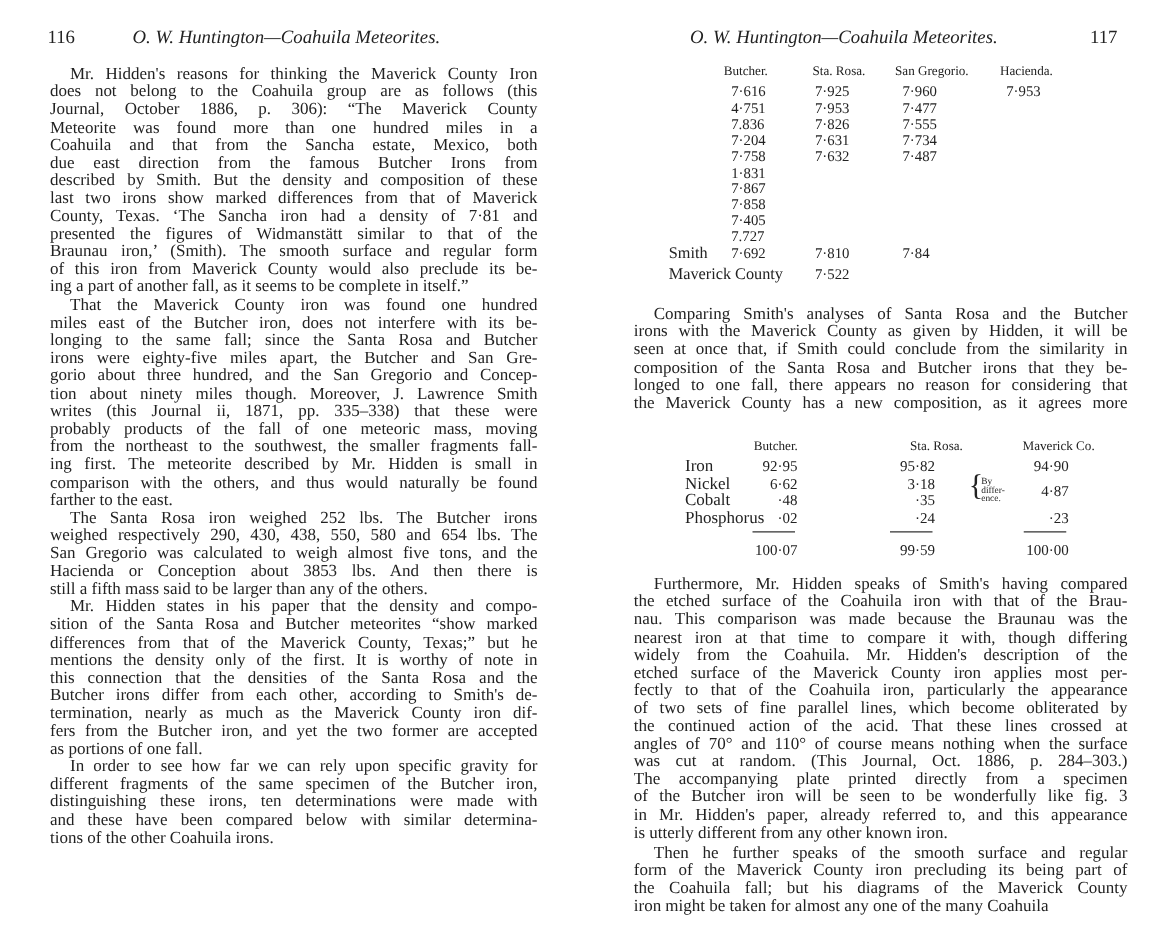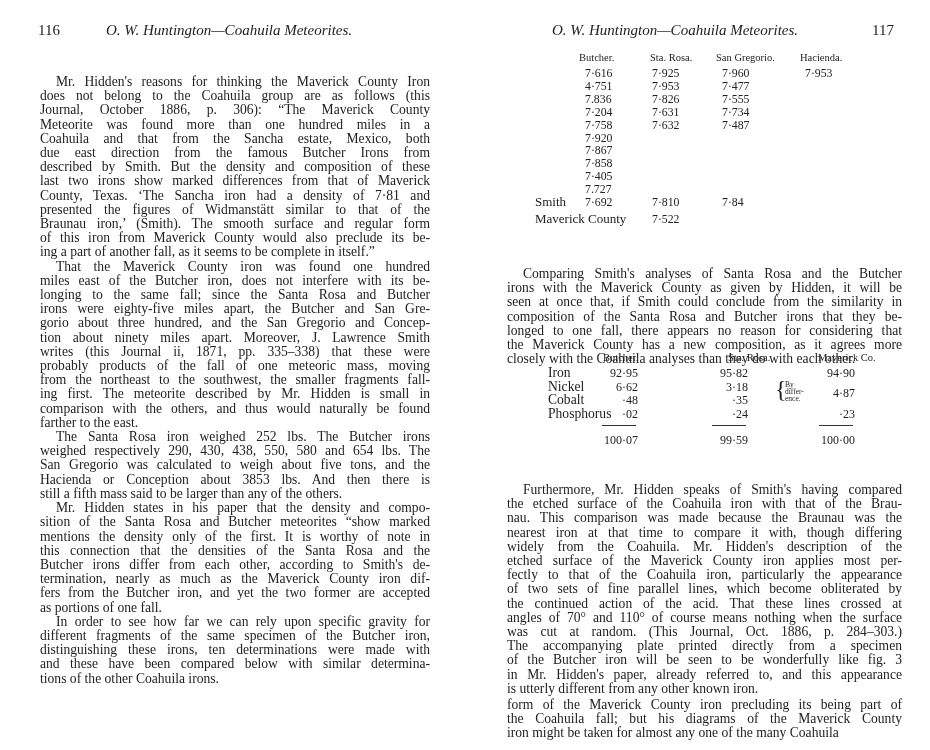--- a/index.html
+++ b/index.html
@@ -7,21 +7,21 @@
     .page { position: absolute; top: 0; height: 750px; }
     .left { left: 0; width: 465px; }
     .right { left: 465px; width: 465px; }
     .running-head { position: absolute; top: 22px; font-size: 15px; white-space: nowrap; }
     .left .running-head { left: 38px; }
     .left .rh-num { position: absolute; left: 0; }
     .left .rh-title { position: absolute; left: 68px; font-style: italic; }
     .right .running-head { left: 0; width: 465px; }
     .right .rh-title { position: absolute; left: 87px; font-style: italic; }
     .right .rh-num { position: absolute; left: 407px; }
-    .text { position: absolute; font-size: 13.6px; line-height: 14.2px; text-align: justify; margin-top: 23px; }
+    .text { position: absolute; font-size: 13.6px; line-height: 14.2px; text-align: justify; }
     .left .text { left: 40px; width: 390px; }
     .para { margin: 0; text-indent: 16px; }
     .line { display: block; text-indent: 0; text-align: justify; text-align-last: justify; white-space: nowrap; }
     .line.last { text-align-last: left; }
     .line.first { padding-left: 16px; }
     
     .dens { position: absolute; left: 535px; top: 52px; font-size: 11.8px; }
     .dens .hdr { position: absolute; top: 0; font-size: 10.5px; white-space: nowrap; }
     .dens .cell { position: absolute; white-space: nowrap; }
     .dens .rowlabel { position: absolute; white-space: nowrap; font-size: 13px; }
@@ -57,38 +57,39 @@
         <span class="line">Braunau iron,’ (Smith).  The smooth surface and regular form</span>
         <span class="line">of this iron from Maverick County would also preclude its be-</span>
         <span class="line last">ing a part of another fall, as it seems to be complete in itself.”</span>
       </div>
       <div class="para">
         <span class="line first">That the Maverick County iron was found one hundred</span>
         <span class="line">miles east of the Butcher iron, does not interfere with its be-</span>
         <span class="line">longing to the same fall; since the Santa Rosa and Butcher</span>
         <span class="line">irons were eighty-five miles apart, the Butcher and San Gre-</span>
         <span class="line">gorio about three hundred, and the San Gregorio and Concep-</span>
-        <span class="line">tion about ninety miles apart.  Moreover, J. Lawrence Smith</span>
+        <span class="line">tion about ninety miles though.  Moreover, J. Lawrence Smith</span>
         <span class="line">writes (this Journal ii, 1871, pp. 335–338) that these were</span>
         <span class="line">probably products of the fall of one meteoric mass, moving</span>
         <span class="line">from the northeast to the southwest, the smaller fragments fall-</span>
         <span class="line">ing first.  The meteorite described by Mr. Hidden is small in</span>
         <span class="line">comparison with the others, and thus would naturally be found</span>
         <span class="line last">farther to the east.</span>
       </div>
       <div class="para">
         <span class="line first">The Santa Rosa iron weighed 252 lbs.  The Butcher irons</span>
         <span class="line">weighed respectively 290, 430, 438, 550, 580 and 654 lbs.  The</span>
-        <span class="line">San Gregorio was calculated to weigh about five tons, and the</span>
+        <span class="line">San Gregorio was calculated to weigh almost five tons, and the</span>
         <span class="line">Hacienda or Conception about 3853 lbs.  And then there is</span>
         <span class="line last">still a fifth mass said to be larger than any of the others.</span>
       </div>
       <div class="para">
         <span class="line first">Mr. Hidden states in his paper that the density and compo-</span>
         <span class="line">sition of the Santa Rosa and Butcher meteorites “show marked</span>
+        <span class="line">differences from that of the Maverick County, Texas;” but he</span>
         <span class="line">mentions the density only of the first.  It is worthy of note in</span>
         <span class="line">this connection that the densities of the Santa Rosa and the</span>
         <span class="line">Butcher irons differ from each other, according to Smith's de-</span>
         <span class="line">termination, nearly as much as the Maverick County iron dif-</span>
         <span class="line">fers from the Butcher iron, and yet the two former are accepted</span>
         <span class="line last">as portions of one fall.</span>
       </div>
       <div class="para">
         <span class="line first">In order to see how far we can rely upon specific gravity for</span>
         <span class="line">different fragments of the same specimen of the Butcher iron,</span>
@@ -120,41 +121,40 @@
     <span class="cell" style="left: 187px; top: 26.9px; text-align: center;">7·477</span>
     <span class="cell" style="left: 50px; top: 39.8px;">7.836</span>
     <span class="cell" style="left: 117px; top: 39.8px;">7·826</span>
     <span class="cell" style="left: 187px; top: 39.8px;">7·555</span>
     <span class="cell" style="left: 50px; top: 52.7px; text-align: right;">7·204</span>
     <span class="cell" style="left: 117px; top: 52.7px;">7·631</span>
     <span class="cell" style="left: 187px; top: 52.7px;">7·734</span>
     <span class="cell" style="left: 50px; top: 65.6px;">7·758</span>
     <span class="cell" style="left: 117px; top: 65.6px;">7·632</span>
     <span class="cell" style="left: 187px; top: 65.6px;">7·487</span>
-    <span class="cell" style="left: 50px; top: 78.5px;">7·920</span>
+    <span class="cell" style="left: 50px; top: 78.5px;">1·831</span>
     <span class="cell" style="left: 50px; top: 91.4px;">7·867</span>
     <span class="cell" style="left: 50px; top: 104.3px;">7·858</span>
     <span class="cell" style="left: 50px; top: 117.2px;">7·405</span>
     <span class="cell" style="left: 50px; top: 130.1px;">7.727</span>
     <span class="rowlabel" style="left: 0px; top: 142px;">Smith</span>
     <span class="cell" style="left: 50px; top: 143px;">7·692</span>
     <span class="cell" style="left: 117px; top: 143px;">7·810</span>
     <span class="cell" style="left: 187px; top: 143px;">7·84</span>
     <span class="rowlabel" style="left: 0px; top: 159px;">Maverick County</span>
     <span class="cell" style="left: 117px; top: 160px;">7·522</span>
   </div>
 <div class="text" id="rp1" style="left:507px; width:395px; top:244px;">
     <div class="para">
       <span class="line first">Comparing Smith's analyses of Santa Rosa and the Butcher</span>
       <span class="line">irons with the Maverick County as given by Hidden, it will be</span>
       <span class="line">seen at once that, if Smith could conclude from the similarity in</span>
       <span class="line">composition of the Santa Rosa and Butcher irons that they be-</span>
       <span class="line">longed to one fall, there appears no reason for considering that</span>
       <span class="line">the Maverick County has a new composition, as it agrees more</span>
-      <span class="line last">closely with the Coahuila analyses than they do with each other.</span>
     </div>
   </div>
 <div class="anal" id="anal">
     <span class="hdr" style="left: 55px;">Butcher.</span>
     <span class="hdr" style="left: 180px;">Sta. Rosa.</span>
     <span class="hdr" style="left: 270px;">Maverick Co.</span>
     <span class="elem" style="top: 13px;">Iron</span>
     <span class="val" style="right: auto; left: 50px; width: 40px; top: 14px;">92·95</span>
     <span class="val" style="right: auto; left: 160px; width: 40px; top: 14px;">95·82</span>
     <span class="val" style="right: auto; left: 267px; width: 40px; top: 14px;">94·90</span>
@@ -194,17 +194,18 @@
       <span class="line">angles of 70° and 110° of course means nothing when the surface</span>
       <span class="line">was cut at random.  (This Journal, Oct. 1886, p. 284–303.)</span>
       <span class="line">The accompanying plate printed directly from a specimen</span>
       <span class="line">of the Butcher iron will be seen to be wonderfully like fig. 3</span>
       <span class="line">in Mr. Hidden's paper, already referred to, and this appearance</span>
       <span class="line last">is utterly different from any other known iron.</span>
     </div>
   </div>
 <div class="text" id="rp3" style="left:507px; width:395px; top:675px;">
     <div class="para">
+      <span class="line first">Then he further speaks of the smooth surface and regular</span>
       <span class="line">form of the Maverick County iron precluding its being part of</span>
       <span class="line">the Coahuila fall; but his diagrams of the Maverick County</span>
       <span class="line last">iron might be taken for almost any one of the many Coahuila</span>
     </div>
   </div>
 
 </body></html>

